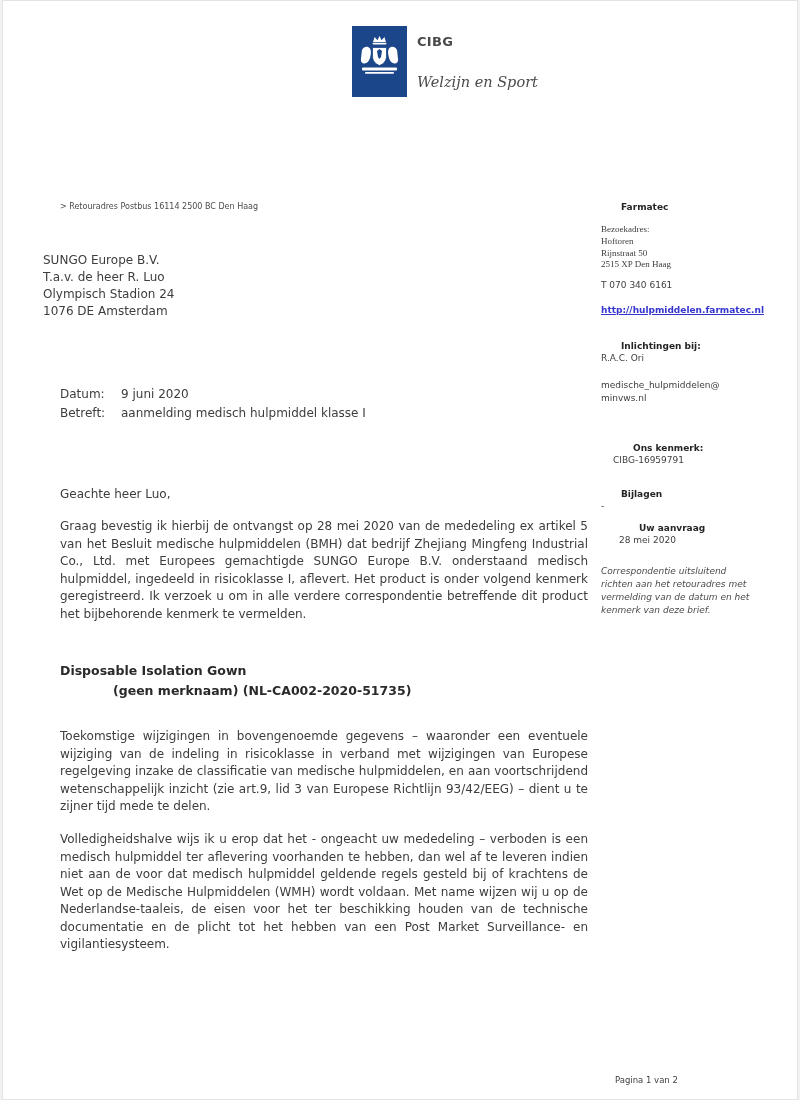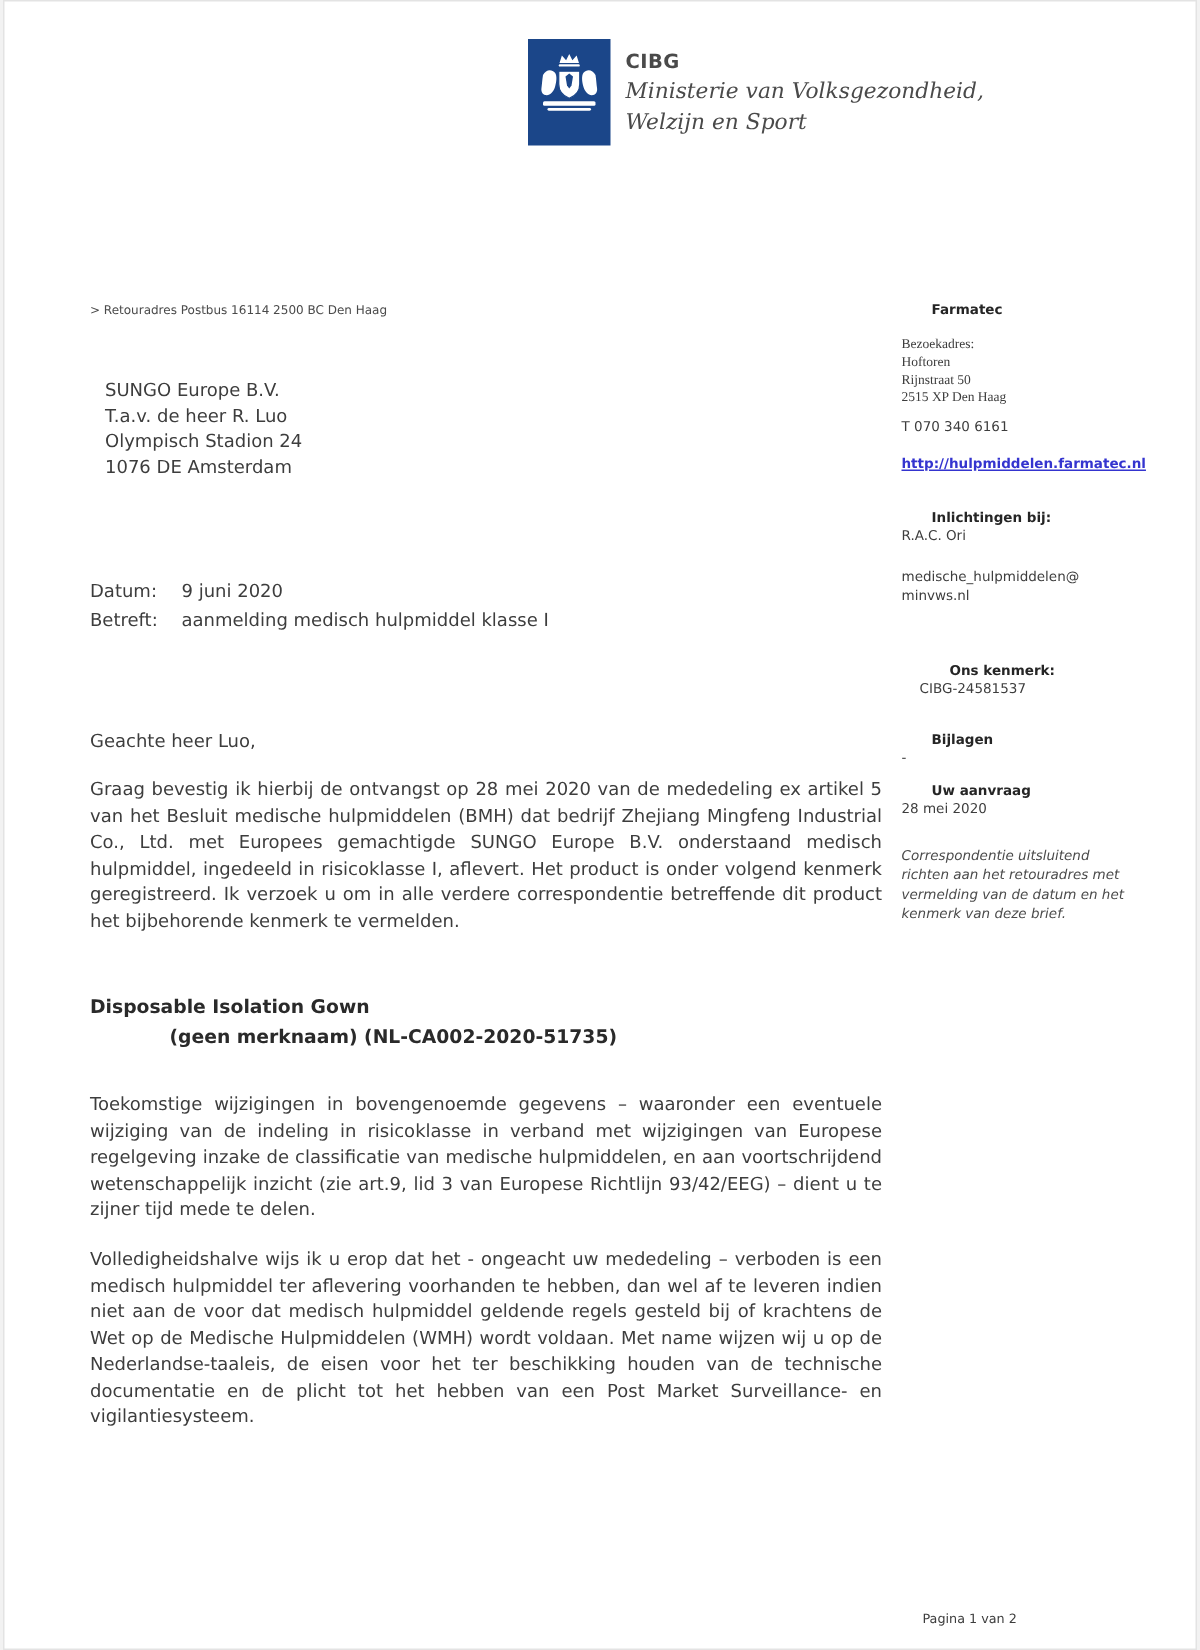--- a/index.html
+++ b/index.html
@@ -28,21 +28,21 @@
     left: 414px;
     font-family: "DejaVu Serif", "Liberation Serif", serif;
     font-style: italic;
     font-size: 14.5px; color: #4a4a4a;
   }
   #ministry-line1 { top: 52px; }
   #ministry-line2 { top: 73px; }
 
   
   #retouradres { left: 57px; top: 201px; font-size: 8px; color: #4a4a4a; }
-  #recipient { left: 67px; top: 251px; font-size: 12px; line-height: 17px; color: #3d3d3d; }
+  #recipient { left: 40px; top: 251px; font-size: 12px; line-height: 17px; color: #3d3d3d; }
   #datum-betreft { left: 57px; top: 384px; font-size: 12px; line-height: 18.5px; }
   .meta-label { display: inline-block; width: 61px; }
   #salutation { left: 57px; top: 486px; font-size: 12px; }
   .body-par {
     left: 57px; width: 528px;
     font-size: 12px; line-height: 17.5px;
     text-align: justify; color: #3d3d3d;
   }
   #paragraph1 { top: 517px; }
   #product-block { left: 57px; top: 660px; font-size: 12.5px; font-weight: bold; color: #2a2a2a; line-height: 20px; }
@@ -56,21 +56,21 @@
   .sb-label { font-weight: bold; color: #252525; padding-left: 20px; }
   #sb-dept { top: 201px; }
   #sb-bezoekadres { top: 223px; line-height: 11.8px; font-family: Liberation Serif, serif; }
   #sb-phone { top: 279px; }
   #sb-link { top: 304px; }
   #sb-link a { color: #3434cf; text-decoration: underline; font-weight: bold; }
   #sb-inlichtingen { top: 339px; line-height: 12px; }
   #sb-email { top: 378px; line-height: 12.5px; }
   #sb-kenmerk { top: 441px; line-height: 12px; margin-left: 12px; }
   #sb-bijlagen { top: 488px; line-height: 11.5px; }
-  #sb-aanvraag { top: 521px; line-height: 12px; }
+  #sb-aanvraag { top: 521px; line-height: 12px; margin-left: 18px; }
   #sb-note { top: 564px; width: 150px; font-style: italic; line-height: 13px; color: #4a4a4a; }
 </style>
 </head>
 <body>
 
 <div id="page">
 
   <div class="abs" id="logo-block">
     <svg id="logo-emblem" width="41" height="55" viewBox="0 0 41 55">
       <g fill="#ffffff">
@@ -85,21 +85,20 @@
         <path d="M13.5 13.5 h14 v8.5 c0 5 -3 8 -7 9.5 c-4 -1.5 -7 -4.5 -7 -9.5 z" stroke="#1b4689" stroke-width="0.8"></path>
 
         <path d="M18 17 l2.5-2 2.5 2 -1 6 -1.5 2 -1.5-2 z" fill="#1b4689"></path>
 
         <rect x="3" y="33.5" width="35" height="3" rx="1"></rect>
         <rect x="6" y="38" width="29" height="1.8" rx="0.9"></rect>
       </g>
     </svg>
   </div>
   <div class="abs" id="org-name">CIBG</div>
-  <div class="abs ministry-line" id="ministry-line1">Ministerie van Volksgezondheid,</div>
   <div class="abs ministry-line" id="ministry-line2">Welzijn en Sport</div>
 
   <div class="abs" id="retouradres">&gt; Retouradres Postbus 16114 2500 BC  Den Haag</div>
 
   <div class="abs" id="recipient">
     <div>SUNGO Europe B.V.</div>
     <div>T.a.v. de heer R. Luo</div>
     <div>Olympisch Stadion 24</div>
     <div>1076 DE  Amsterdam</div>
   </div>
@@ -147,21 +146,21 @@
     <div>minvws.nl</div>
   </div>
 
   <div class="abs sb" id="sb-inlichtingen">
     <div class="sb-label">Inlichtingen bij:</div>
     <div>R.A.C. Ori</div>
   </div>
 
   <div class="abs sb" id="sb-kenmerk">
     <div class="sb-label">Ons kenmerk:</div>
-    <div>CIBG-24581537</div>
+    <div>CIBG-16959791</div>
   </div>
 
   <div class="abs sb" id="sb-bijlagen">
     <div class="sb-label">Bijlagen</div>
     <div>-</div>
   </div>
 
   <div class="abs sb" id="sb-aanvraag">
     <div class="sb-label">Uw aanvraag</div>
     <div>28 mei 2020</div>

